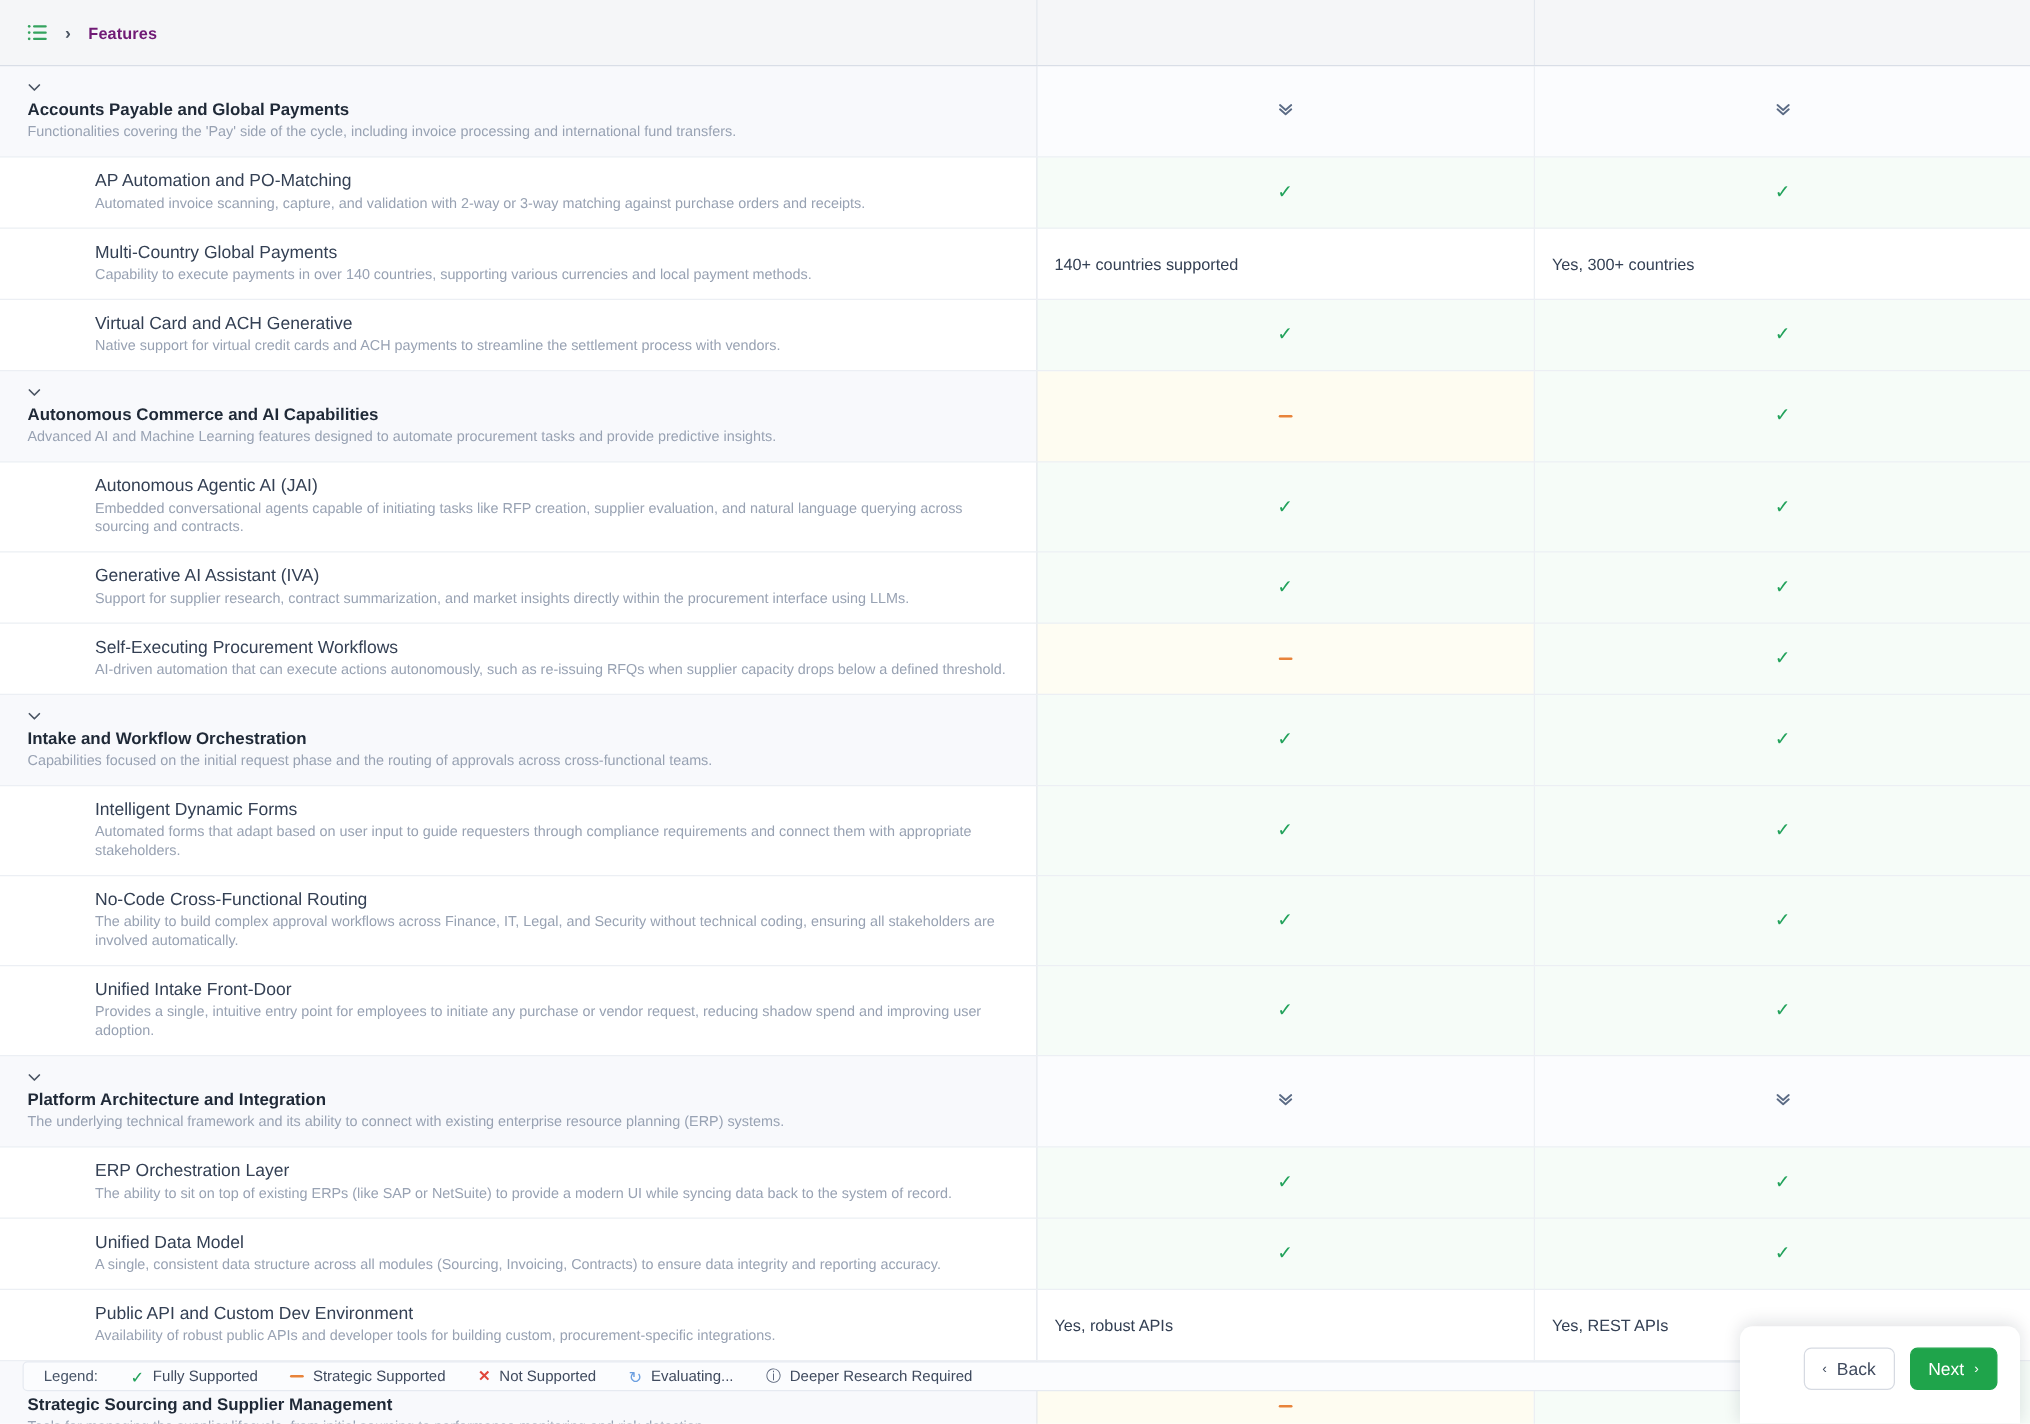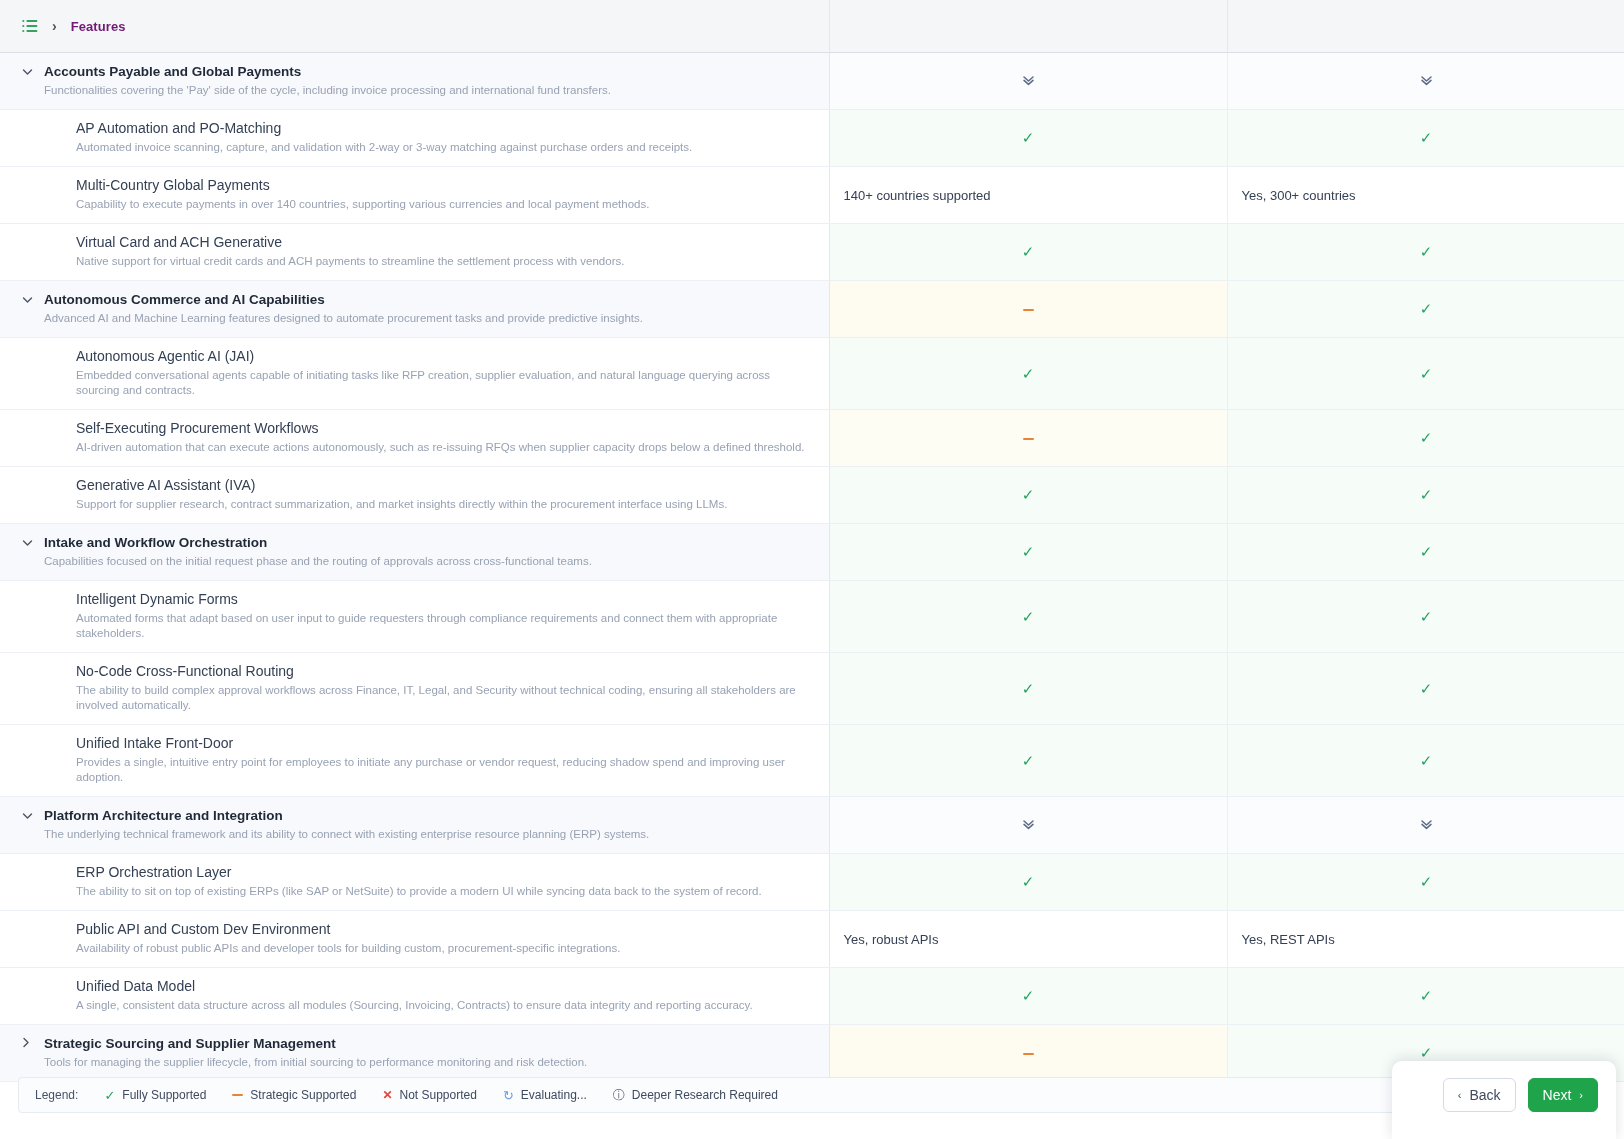--- a/index.html
+++ b/index.html
@@ -50,21 +50,21 @@
   tbody td.cell-feature {
     border-right: 1px solid #e3e7ee;
     background: #ffffff;
   }
   tr.group-row td.cell-feature { background: #f8f9fc; }
   tr.group-row td { background: #fbfcfe; }
   tr.group-row { height: 57px; }
 
   .feat-pad { padding: 9px 22px 11px 22px; }
   .feat-pad.child { padding-left: 76px; }
-  .group-line { display: flex; align-items: flex-start; gap: 0; }
+  .group-line { display: flex; align-items: flex-start; gap: 0; flex-direction: column; }
   .chev {
     width: 22px; min-width: 22px; padding-top: 1px;
     color: #4b5563; font-size: 11px; line-height: 16px;
     display: inline-block;
   }
   .grp-text { flex: 1; }
   .title-grp { font-size: 13.5px; font-weight: bold; color: #1f2937; line-height: 17px; }
   .title-child { font-size: 14px; font-weight: normal; color: #344054; line-height: 18px; }
   .desc {
     font-size: 11.5px; color: #98a2b3; line-height: 15px; margin-top: 3px;
@@ -83,21 +83,21 @@
 
   .tick { color: #22a25b; font-size: 15px; line-height: 1; display: inline-block; }
   .dash { display: inline-block; width: 11px; height: 2px; background: #e8833a; border-radius: 1px; vertical-align: middle; }
   .dblchev { display: inline-flex; }
   .cell-text { font-size: 13px; color: #344054; display: block; text-align: left; padding: 0 0 0 14px; }
   td.v .cell-text { padding-left: 14px; }
 
   
   .legend-bar {
     position: absolute; left: 18px; right: 18px; bottom: 26px;
-    height: 36px;
+    height: 24px;
     background: #fbfcfe;
     border: 1px solid #e6eaf1;
     border-radius: 4px;
     display: flex; align-items: center;
     padding: 0 16px;
     gap: 26px;
     font-size: 12px;
     color: #475467;
     z-index: 2;
   }
@@ -276,41 +276,41 @@
               </div>
             </td>
             <td class="v supported"><span class="tick">✓</span></td>
             <td class="v supported"><span class="tick">✓</span></td>
           </tr>
           <tr class="child-row">
             <td class="cell-feature">
               <div class="feat-pad child">
                 <div class="group-line">
                   <div class="grp-text">
+                    <div class="title-child">Generative AI Assistant (IVA)</div>
+                    <div class="desc">Support for supplier research, contract summarization, and market insights directly within the procurement interface using LLMs.</div>
+                  </div>
+                </div>
+              </div>
+            </td>
+            <td class="v supported"><span class="tick">✓</span></td>
+            <td class="v supported"><span class="tick">✓</span></td>
+          </tr>
+          <tr class="child-row">
+            <td class="cell-feature">
+              <div class="feat-pad child">
+                <div class="group-line">
+                  <div class="grp-text">
                     <div class="title-child">Self-Executing Procurement Workflows</div>
                     <div class="desc">AI-driven automation that can execute actions autonomously, such as re-issuing RFQs when supplier capacity drops below a defined threshold.</div>
                   </div>
                 </div>
               </div>
             </td>
             <td class="v partial"><span class="dash"></span></td>
-            <td class="v supported"><span class="tick">✓</span></td>
-          </tr>
-          <tr class="child-row">
-            <td class="cell-feature">
-              <div class="feat-pad child">
-                <div class="group-line">
-                  <div class="grp-text">
-                    <div class="title-child">Generative AI Assistant (IVA)</div>
-                    <div class="desc">Support for supplier research, contract summarization, and market insights directly within the procurement interface using LLMs.</div>
-                  </div>
-                </div>
-              </div>
-            </td>
-            <td class="v supported"><span class="tick">✓</span></td>
             <td class="v supported"><span class="tick">✓</span></td>
           </tr>
           <tr class="group-row">
             <td class="cell-feature">
               <div class="feat-pad group">
                 <div class="group-line">
                   <span class="chev"><svg width="11" height="8" viewBox="0 0 11 8">
                       <path d="M1.5 2 L5.5 6 L9.5 2" fill="none" stroke="#4b5563" stroke-width="1.4" stroke-linecap="round" stroke-linejoin="round"></path>
                     </svg></span>
                   <div class="grp-text">
@@ -404,46 +404,46 @@
               </div>
             </td>
             <td class="v supported"><span class="tick">✓</span></td>
             <td class="v supported"><span class="tick">✓</span></td>
           </tr>
           <tr class="child-row">
             <td class="cell-feature">
               <div class="feat-pad child">
                 <div class="group-line">
                   <div class="grp-text">
+                    <div class="title-child">Unified Data Model</div>
+                    <div class="desc">A single, consistent data structure across all modules (Sourcing, Invoicing, Contracts) to ensure data integrity and reporting accuracy.</div>
+                  </div>
+                </div>
+              </div>
+            </td>
+            <td class="v supported"><span class="tick">✓</span></td>
+            <td class="v supported"><span class="tick">✓</span></td>
+          </tr>
+          <tr class="child-row">
+            <td class="cell-feature">
+              <div class="feat-pad child">
+                <div class="group-line">
+                  <div class="grp-text">
                     <div class="title-child">Public API and Custom Dev Environment</div>
                     <div class="desc">Availability of robust public APIs and developer tools for building custom, procurement-specific integrations.</div>
                   </div>
                 </div>
               </div>
             </td>
             <td class="v plain">
               <span class="cell-text">Yes, robust APIs</span>
             </td>
             <td class="v plain">
               <span class="cell-text">Yes, REST APIs</span>
             </td>
-          </tr>
-          <tr class="child-row">
-            <td class="cell-feature">
-              <div class="feat-pad child">
-                <div class="group-line">
-                  <div class="grp-text">
-                    <div class="title-child">Unified Data Model</div>
-                    <div class="desc">A single, consistent data structure across all modules (Sourcing, Invoicing, Contracts) to ensure data integrity and reporting accuracy.</div>
-                  </div>
-                </div>
-              </div>
-            </td>
-            <td class="v supported"><span class="tick">✓</span></td>
-            <td class="v supported"><span class="tick">✓</span></td>
           </tr>
           <tr class="group-row">
             <td class="cell-feature">
               <div class="feat-pad group">
                 <div class="group-line">
                   <span class="chev"><svg width="8" height="11" viewBox="0 0 8 11">
                       <path d="M2 1.5 L6 5.5 L2 9.5" fill="none" stroke="#4b5563" stroke-width="1.4" stroke-linecap="round" stroke-linejoin="round"></path>
                     </svg></span>
                   <div class="grp-text">
                     <div class="title-grp">Strategic Sourcing and Supplier Management</div>

